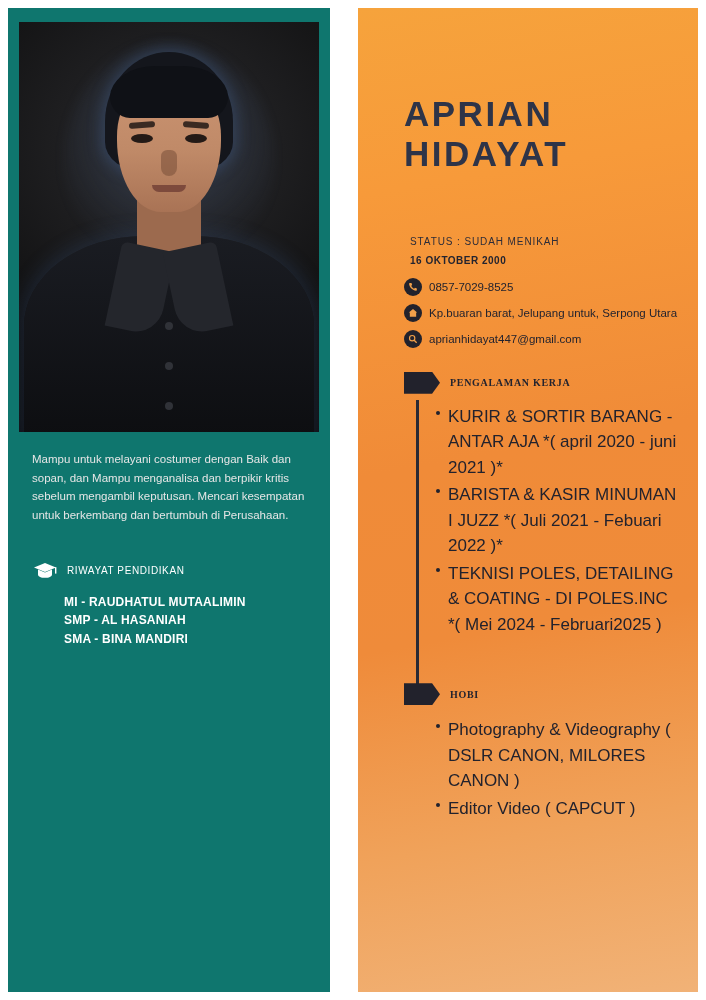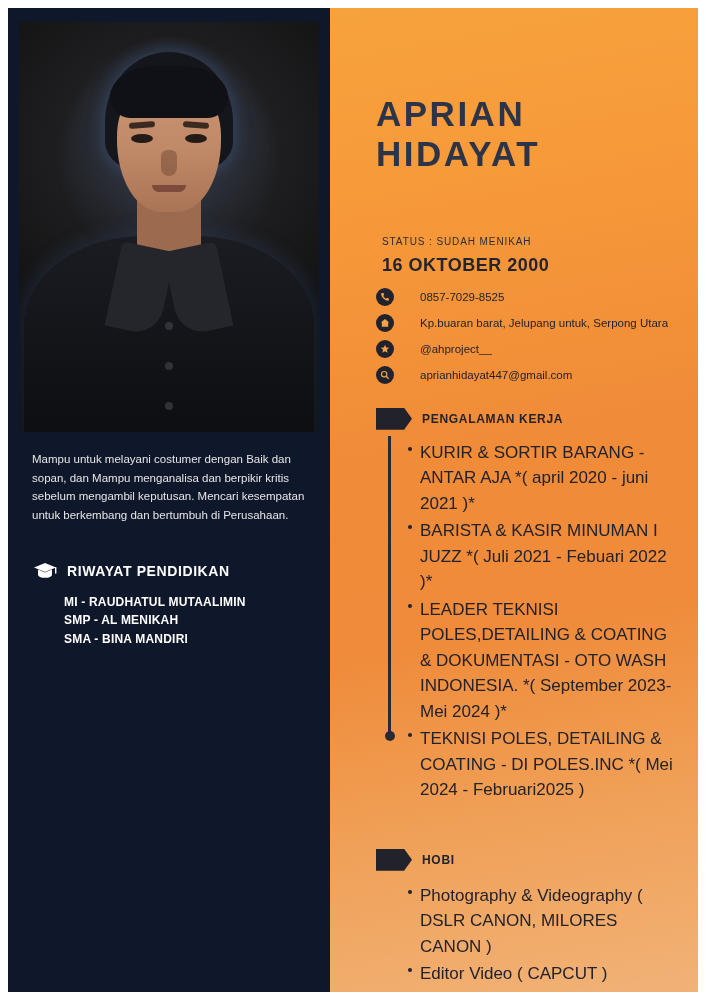--- a/index.html
+++ b/index.html
@@ -23,21 +23,21 @@
     top: 8px;
     width: 690px;
     height: 984px;
     display: flex;
     overflow: hidden;
   }
 
   
   .left {
     width: 322px;
-    background: #0f172a;
+    background: #0f766e;
     position: relative;
     color: #e9e9e9;
   }
   .photo {
     position: relative;
     width: 300px;
     height: 410px;
     margin: 14px auto 0 auto;
     background: radial-gradient(ellipse 120% 80% at 50% 30%, #2a2a2d 0%, #131314 60%, #0c0c0d 100%);
     overflow: hidden;
@@ -199,71 +199,72 @@
     margin: 36px 0 0 24px;
   }
   .edu-head .cap {
     width: 26px;
     height: 20px;
     display: flex;
     align-items: center;
     justify-content: center;
   }
   .edu-title {
-    font-size: 14px;
-    font-weight: bold;
+    font-size: 10px;
+    font-weight: normal;
     letter-spacing: 0.6px;
     color: #ffffff;
   }
   .edu-list {
     margin: 12px 0 0 56px;
     font-size: 12px;
     font-weight: bold;
     line-height: 1.55;
     color: #ffffff;
     letter-spacing: 0.2px;
   }
 
   
   .right {
     flex: 1;
     position: relative;
     background: linear-gradient(170deg, #f6a33c 0%, #f79a3a 18%, #f08b38 45%, #ef8b3a 62%, #f0a25a 82%, #f1b277 100%);
     color: #2a2a36;
     padding: 0;
     overflow: hidden;
+    margin-left: 28px;
   }
   .name {
     margin: 86px 0 0 46px;
     font-size: 35px;
     line-height: 1.14;
     font-weight: bold;
     letter-spacing: 2.5px;
     color: #2e3448;
   }
   .status {
     margin: 62px 0 0 52px;
     font-size: 10px;
     letter-spacing: 0.9px;
     color: #2c2c38;
   }
   .dob {
     margin: 8px 0 0 52px;
-    font-size: 18px;
+    font-size: 10px;
     font-weight: bold;
     letter-spacing: 0.5px;
     color: #24242f;
   }
   .contacts {
     margin: 12px 0 0 46px;
   }
   .c-row {
     display: flex;
     align-items: center;
-    gap: 26px;
+    gap: 7px;
     margin-bottom: 8px;
     font-size: 11.5px;
     color: #23232e;
   }
   .c-ic {
     width: 18px;
     height: 18px;
     border-radius: 50%;
     background: #22222c;
     color: #f2a04a;
@@ -284,24 +285,25 @@
     gap: 10px;
     margin-left: 46px;
   }
   .flag {
     width: 36px;
     height: 22px;
     background: #22222c;
     clip-path: polygon(0 0, 78% 0, 100% 50%, 78% 100%, 0 100%);
   }
   .sec-title {
-    font-size: 12px;
+    font-size: 10px;
     font-weight: bold;
     letter-spacing: 0.7px;
     color: #23232e;
+    font-family: Liberation Serif, serif;
   }
   .timeline {
     position: absolute;
     left: 58px;
     top: 28px;
     width: 3px;
     height: 300px;
     background: #2a2a34;
   }
   .timeline:after {
@@ -379,21 +381,21 @@
             <path d="M12 1 L23 5.5 L12 10 L1 5.5 Z" fill="#ffffff"></path>
             <path d="M5 7.6 L5 12.4 C5 14.6 8.4 15.8 12 15.8 C15.6 15.8 19 14.6 19 12.4 L19 7.6 L12 10.6 Z" fill="#ffffff"></path>
             <rect x="22" y="5.2" width="1.4" height="6.4" fill="#ffffff"></rect>
           </svg>
         </span>
         <span class="edu-title">RIWAYAT PENDIDIKAN</span>
       </div>
 
       <div class="edu-list">
         <div>MI - RAUDHATUL MUTAALIMIN</div>
-        <div>SMP - AL MENIKAH</div>
+        <div>SMP - AL HASANIAH</div>
         <div>SMA - BINA MANDIRI</div>
       </div>
     </div>
 
     <div class="right">
 
       <div class="name">
         <div>APRIAN</div>
         <div>HIDAYAT</div>
       </div>
@@ -414,46 +416,37 @@
           <span class="c-ic">
             <svg width="10" height="10" viewBox="0 0 12 12">
                 <path d="M6 1.3 L11 5.4 L9.8 5.4 L9.8 10.4 L2.2 10.4 L2.2 5.4 L1 5.4 Z" fill="#f2a04a"></path>
               </svg>
           </span>
           <span>Kp.buaran barat, Jelupang untuk, Serpong Utara</span>
         </div>
         <div class="c-row">
           <span class="c-ic">
             <svg width="10" height="10" viewBox="0 0 12 12">
-                <path d="M6 1 L7.4 4.3 L11 4.6 L8.3 7 L9.1 10.5 L6 8.6 L2.9 10.5 L3.7 7 L1 4.6 L4.6 4.3 Z" fill="#f2a04a"></path>
-              </svg>
-          </span>
-          <span>@ahproject__</span>
-        </div>
-        <div class="c-row">
-          <span class="c-ic">
-            <svg width="10" height="10" viewBox="0 0 12 12">
                 <circle cx="5" cy="5" r="3.2" fill="none" stroke="#f2a04a" stroke-width="1.4"></circle>
                 <line x1="7.4" y1="7.4" x2="10.4" y2="10.4" stroke="#f2a04a" stroke-width="1.6"></line>
               </svg>
           </span>
           <span>aprianhidayat447@gmail.com</span>
         </div>
       </div>
 
       <div class="sec">
         <div class="sec-head">
           <span class="flag"></span>
           <span class="sec-title">PENGALAMAN KERJA</span>
         </div>
         <div class="timeline"></div>
         <ul class="items">
           <li>KURIR &amp; SORTIR BARANG - ANTAR AJA *( april 2020 - juni 2021 )*</li>
           <li>BARISTA &amp; KASIR MINUMAN I JUZZ *( Juli 2021 - Febuari 2022 )*</li>
-          <li>LEADER TEKNISI POLES,DETAILING &amp; COATING &amp; DOKUMENTASI - OTO WASH INDONESIA. *( September 2023- Mei 2024 )*</li>
           <li>TEKNISI POLES, DETAILING &amp; COATING - DI POLES.INC *( Mei 2024 - Februari2025 )</li>
         </ul>
       </div>
 
       <div class="sec hobi-sec">
         <div class="sec-head">
           <span class="flag"></span>
           <span class="sec-title">HOBI</span>
         </div>
         <ul class="items hobi">

